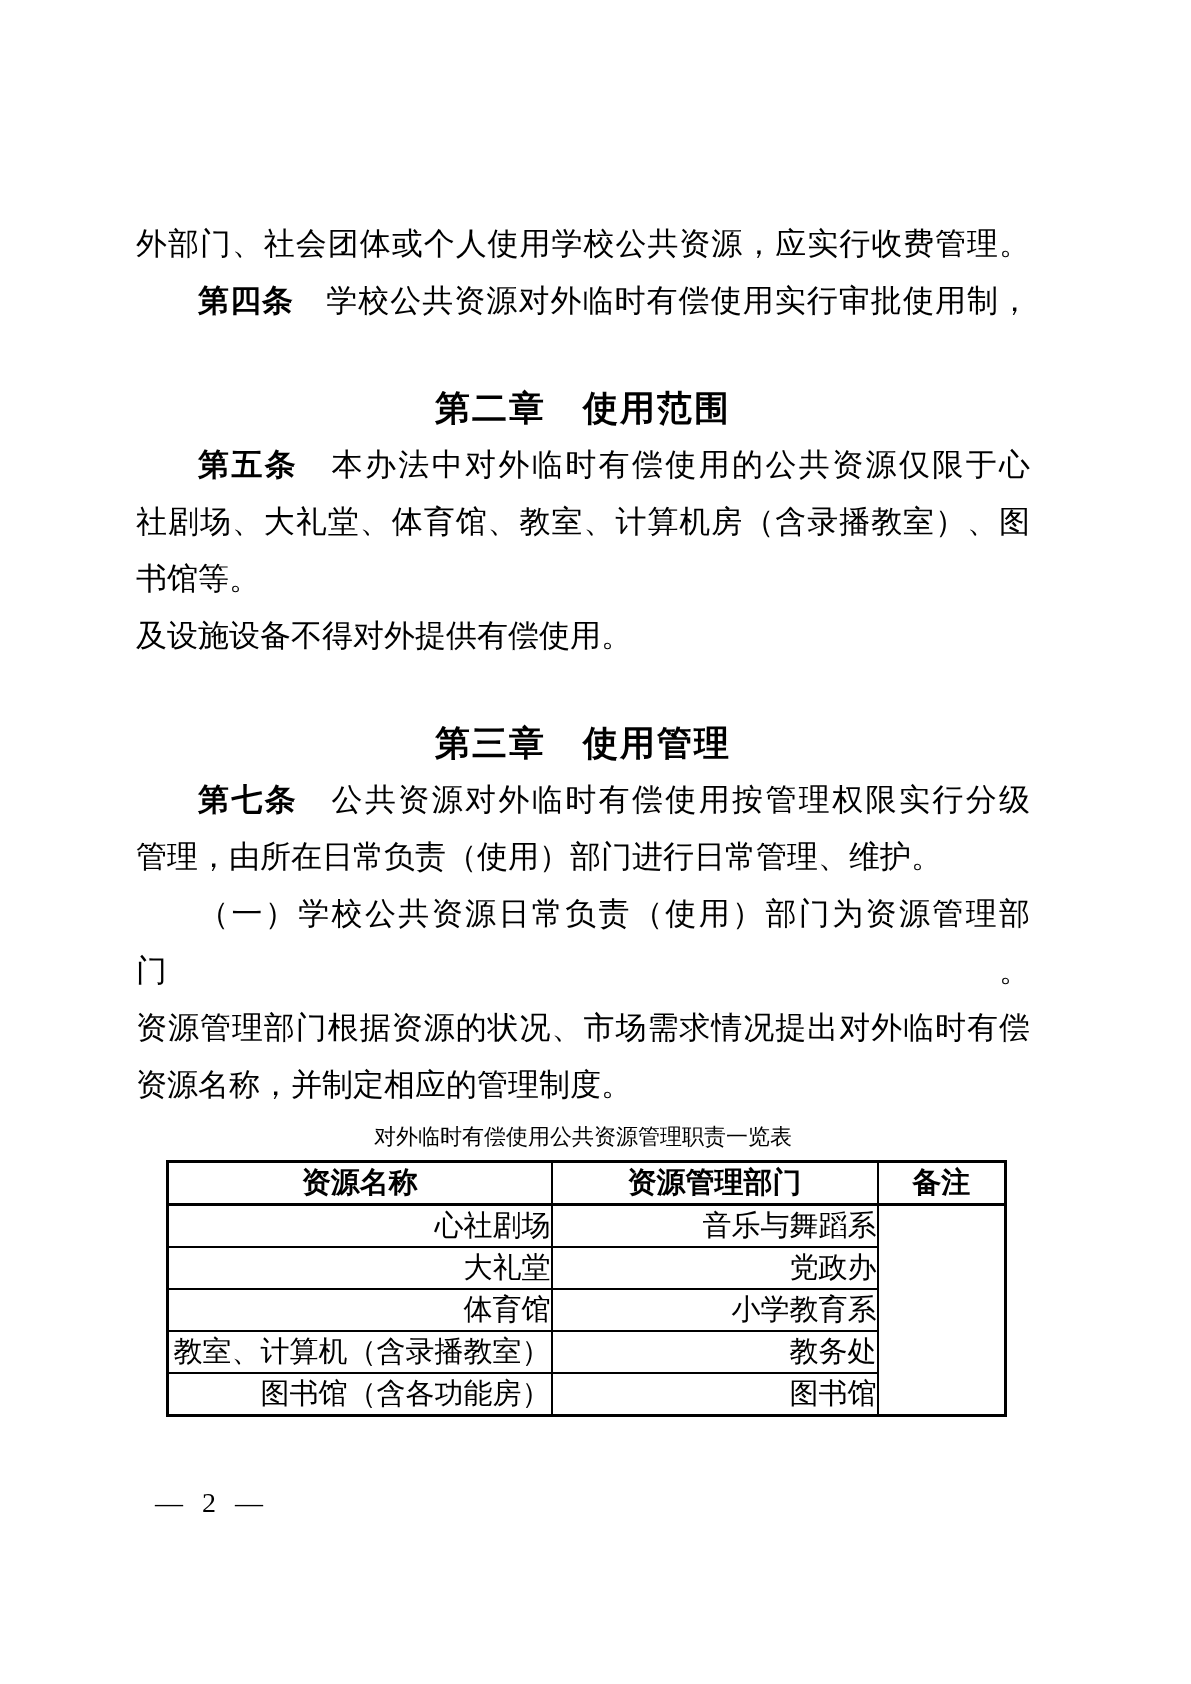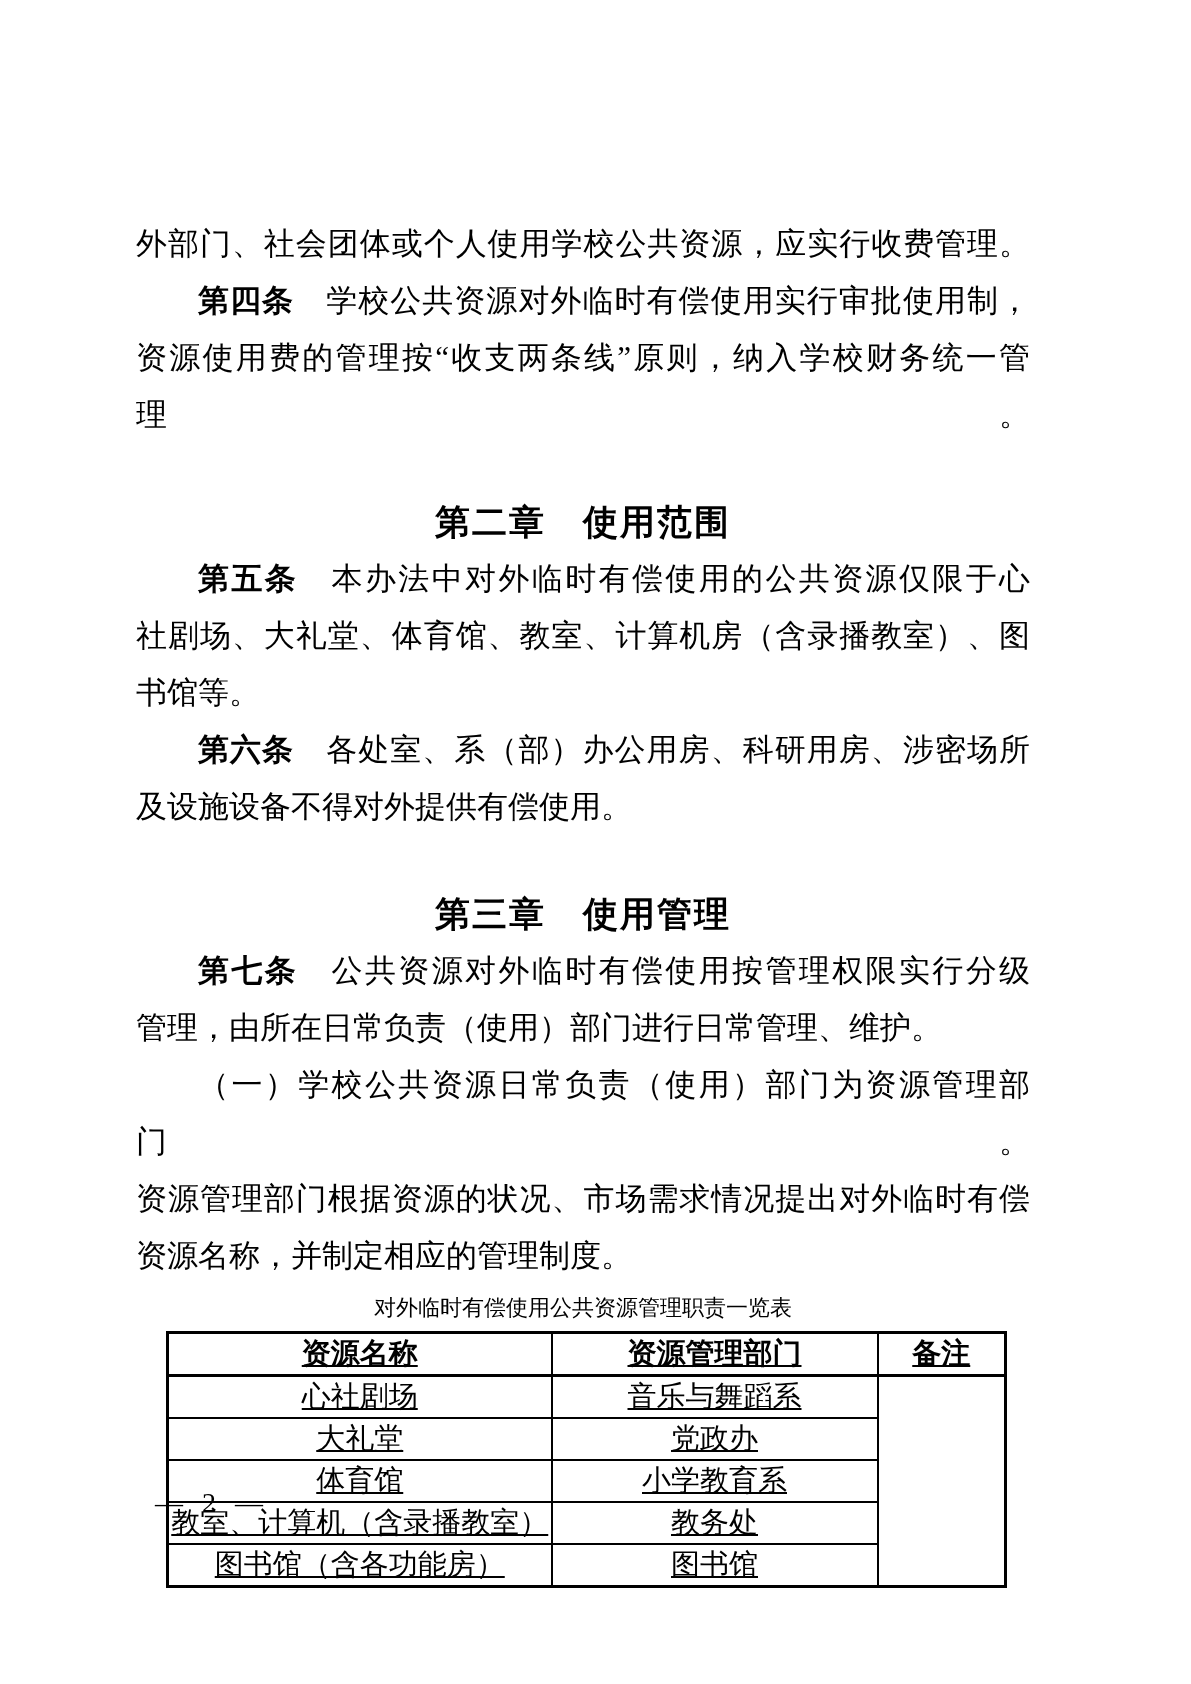--- a/index.html
+++ b/index.html
@@ -38,57 +38,56 @@
     border: 3px solid #000;
   }
   .resp-table col.c1 { width: 384px; }
   .resp-table col.c2 { width: 326px; }
   .resp-table col.c3 { width: 128px; }
   .resp-table th, .resp-table td {
     border: 2px solid #000;
     height: 37px; padding: 0;
     text-align: center; vertical-align: middle;
     font-size: 29px; font-weight: normal;
-    overflow: hidden; white-space: nowrap; text-decoration: underline;
+    overflow: hidden; white-space: nowrap;
   }
   .resp-table th {
     font-family: "Liberation Sans", "DejaVu Sans", sans-serif;
     font-weight: bold;
     border-bottom: 3px solid #000;
   }
   .resp-table td {
     font-family: "Liberation Serif", "DejaVu Serif", serif;
+    text-align: right;
   }
   .page-number {
     position: absolute; left: 155px; top: 1487px;
     font-size: 28px; letter-spacing: 1px; word-spacing: 10px;
     font-family: "Liberation Serif", "DejaVu Serif", serif;
   }
 </style>
 </head>
 <body>
 
 <div class="page">
   <div class="content">
     <div id="blocks">
         <div class="para">
           <div class="line">外部门、社会团体或个人使用学校公共资源，应实行收费管理。</div>
         </div>
         <div class="para">
           <div class="line indent"><b class="art-label">第四条</b>　学校公共资源对外临时有偿使用实行审批使用制，</div>
-          <div class="line">资源使用费的管理按“收支两条线”原则，纳入学校财务统一管理。</div>
         </div>
         <div class="heading">第二章　使用范围</div>
         <div class="para">
           <div class="line indent"><b class="art-label">第五条</b>　本办法中对外临时有偿使用的公共资源仅限于心</div>
           <div class="line">社剧场、大礼堂、体育馆、教室、计算机房（含录播教室）、图</div>
           <div class="line no-fill">书馆等。</div>
         </div>
         <div class="para">
-          <div class="line indent"><b class="art-label">第六条</b>　各处室、系（部）办公用房、科研用房、涉密场所</div>
           <div class="line no-fill">及设施设备不得对外提供有偿使用。</div>
         </div>
         <div class="heading">第三章　使用管理</div>
         <div class="para">
           <div class="line indent"><b class="art-label">第七条</b>　公共资源对外临时有偿使用按管理权限实行分级</div>
           <div class="line no-fill">管理，由所在日常负责（使用）部门进行日常管理、维护。</div>
         </div>
         <div class="para">
           <div class="line indent">（一）学校公共资源日常负责（使用）部门为资源管理部门。</div>
           <div class="line">资源管理部门根据资源的状况、市场需求情况提出对外临时有偿</div>

